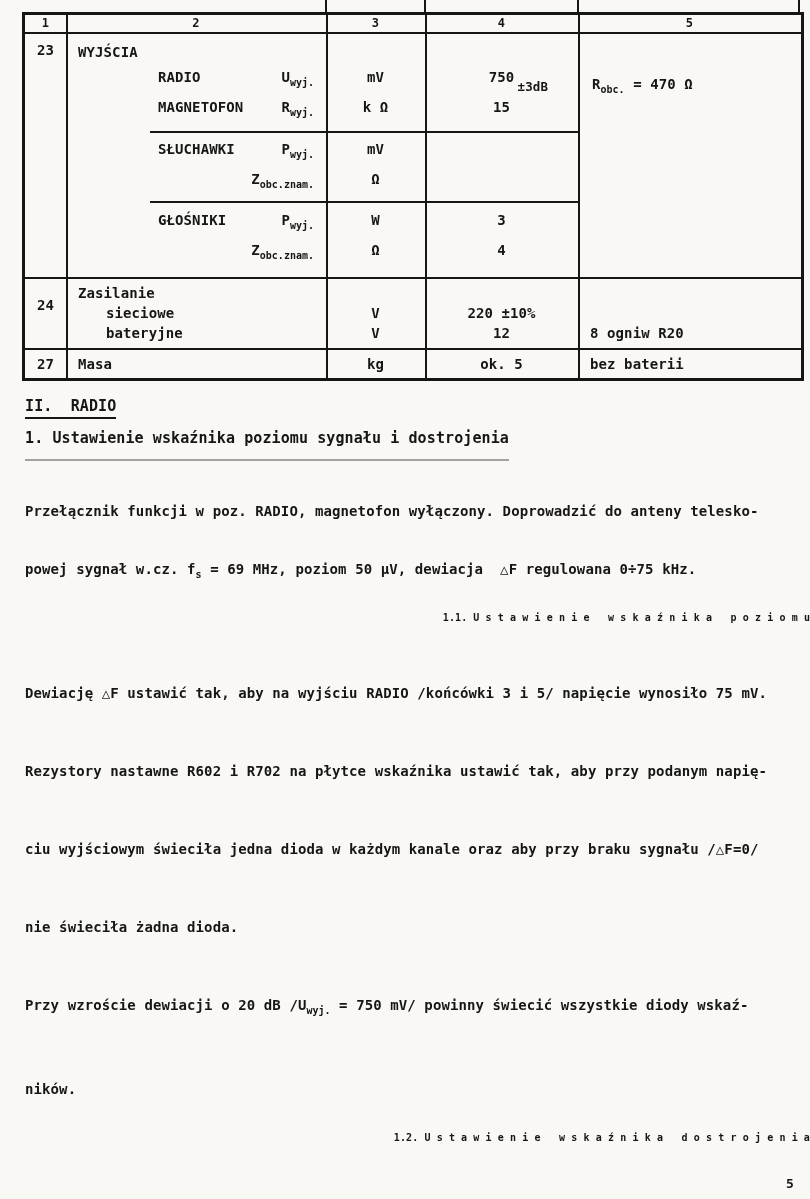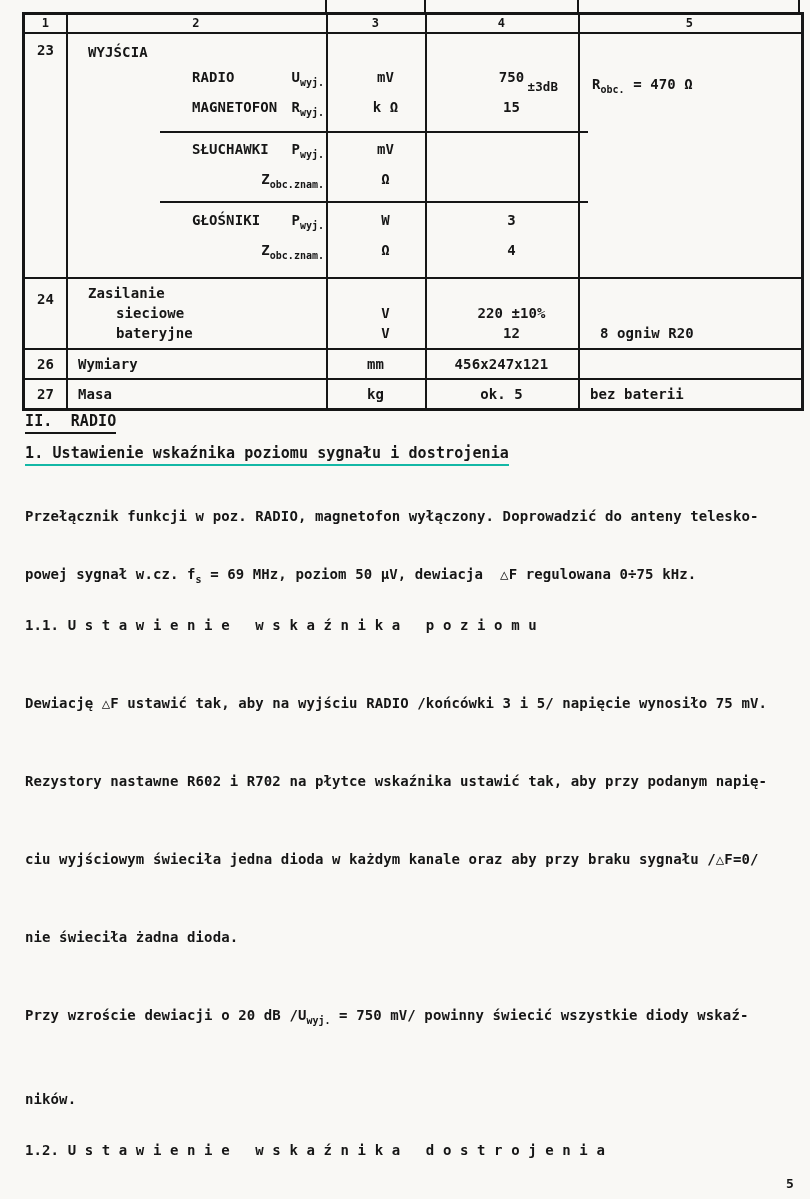--- a/index.html
+++ b/index.html
@@ -15,48 +15,48 @@
   .spec-table{position:relative;margin:12px 0 0 22px;width:782px;
     border:3px solid #161616;box-sizing:border-box;background:transparent;}
   .vl{position:absolute;top:0;bottom:0;width:2px;background:#161616;}
   .vl1{left:41px}.vl2{left:301px}.vl3{left:400px}.vl4{left:553px}
   .trow{border-top:2px solid #161616;}
   .trow.first{border-top:none;}
   .thead{display:grid;grid-template-columns:41px 260px 99px 153px 1fr;
     height:17px;line-height:17px;font-size:12px;text-align:center;}
   .srow{display:grid;grid-template-columns:41px 260px 99px 153px 1fr;
     line-height:20px;padding:5px 0;}
-  .rowc{display:grid;grid-template-columns:41px 1fr;position:relative;gap:10px;}
+  .rowc{display:grid;grid-template-columns:41px 1fr;position:relative;}
   .idcell{text-align:center;padding-top:8px;}
   .line{display:grid;grid-template-columns:260px 99px 153px 1fr;line-height:25px;}
   .line24{display:grid;grid-template-columns:260px 99px 153px 1fr;line-height:20px;}
   .blockA{padding:6px 0;}
   .blockB{padding:4px 0;border-radius:6px;}
   .blockC{padding:5px 0 9px 0;}
   .subsep{height:0;border-top:2px solid #161616;margin-left:84px;width:428px;}
-  .c2{display:flex;padding-left:116px;padding-right:12px;white-space:pre;}
+  .c2{display:flex;padding-left:92px;padding-right:12px;white-space:pre;}
   .lab0{padding-left:12px;white-space:pre;}
   .sym{margin-left:auto;white-space:pre;}
   .sb{font-size:10px;vertical-align:-4px;letter-spacing:0;}
   .unit{text-align:center;white-space:pre;}
   .val{text-align:center;white-space:pre;}
   .vrel{position:relative;}
   .vnote{position:absolute;left:calc(50% + 16px);top:9px;font-size:12.5px;}
   .note{padding-left:12px;white-space:pre;}
   .r23col5{position:absolute;left:567px;top:42px;white-space:pre;}
   .lab24{padding-left:40px;white-space:pre;}
   .pad24{padding:4px 0 5px 0;}
   
   .tx{margin-left:25px;white-space:pre;}
-  .h2{margin-top:1px;font-size:15px;display:inline-block;
+  .h2{margin-top:16px;font-size:15px;display:inline-block;
       border-bottom:2px solid #161616;padding-bottom:2px;}
   .h2wrap{margin-left:25px;}
   .sh{margin-top:10px;font-size:15px;display:inline-block;
-      border-bottom:2px solid #14b8a6;padding-bottom:2px;}
-  .shsp{margin-top:8px;font-size:14px;}
+      border-bottom:2px solid #a3a3a3;padding-bottom:12px;}
+  .shsp{margin-top:8px;font-size:10px;text-align:right;}
   .para{margin-top:5px;}
   .pline{line-height:26px;white-space:pre;}
   .pageno{position:absolute;left:786px;top:1176px;font-size:13px;}
 </style>
 </head>
 <body>
 
 <div class="stub" style="left:325px"></div>
 <div class="stub" style="left:424px"></div>
 <div class="stub" style="left:577px"></div>
@@ -126,21 +126,21 @@
           <span class="unit">Ω</span>
           <span class="val">4</span>
           <span></span>
         </div>
       </div>
     </div>
     <div class="r23col5"><span>R</span><span class="sb">obc.</span><span> = 470 Ω</span></div>
   </div>
 
   <div class="trow rowc">
-    <div class="idcell" style="padding-top:12px">24</div>
+    <div class="idcell" style="padding-top:18px">24</div>
     <div class="pad24">
       <div class="line24">
           <span class="lab0">Zasilanie</span>
           <span></span>
           <span></span>
           <span></span>
         </div>
       <div class="line24">
         <span class="lab24">sieciowe</span>
         <span class="unit">V</span>
@@ -149,27 +149,20 @@
       </div>
       <div class="line24">
         <span class="lab24">bateryjne</span>
         <span class="unit">V</span>
         <span class="val">12</span>
         <span class="note">8 ogniw R20</span>
       </div>
     </div>
   </div>
 
-  <div class="trow srow" style="padding:4px 0">
-    <span style="text-align:center">26</span>
-    <span class="lab0">Wymiary</span>
-    <span class="unit">mm</span>
-    <span class="val">456x247x121</span>
-    <span class="note"></span>
-  </div>
   <div class="trow srow" style="padding:4px 0">
     <span style="text-align:center">27</span>
     <span class="lab0">Masa</span>
     <span class="unit">kg</span>
     <span class="val">ok. 5</span>
     <span class="note">bez baterii</span>
   </div>
 </div>
 
 <div class="h2wrap"><div class="h2 tx" style="margin-left:0">II.  RADIO</div></div>

